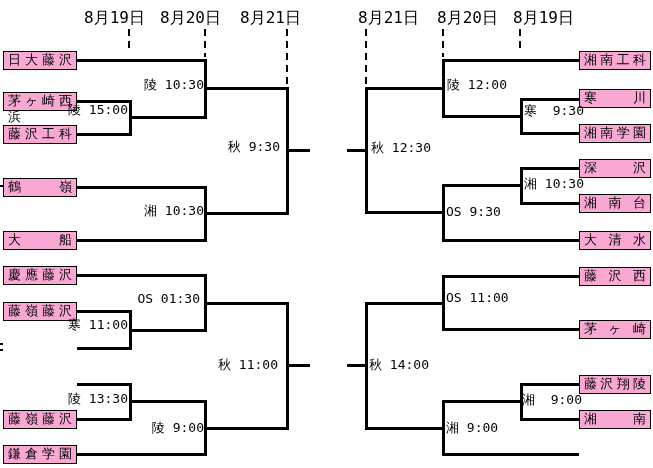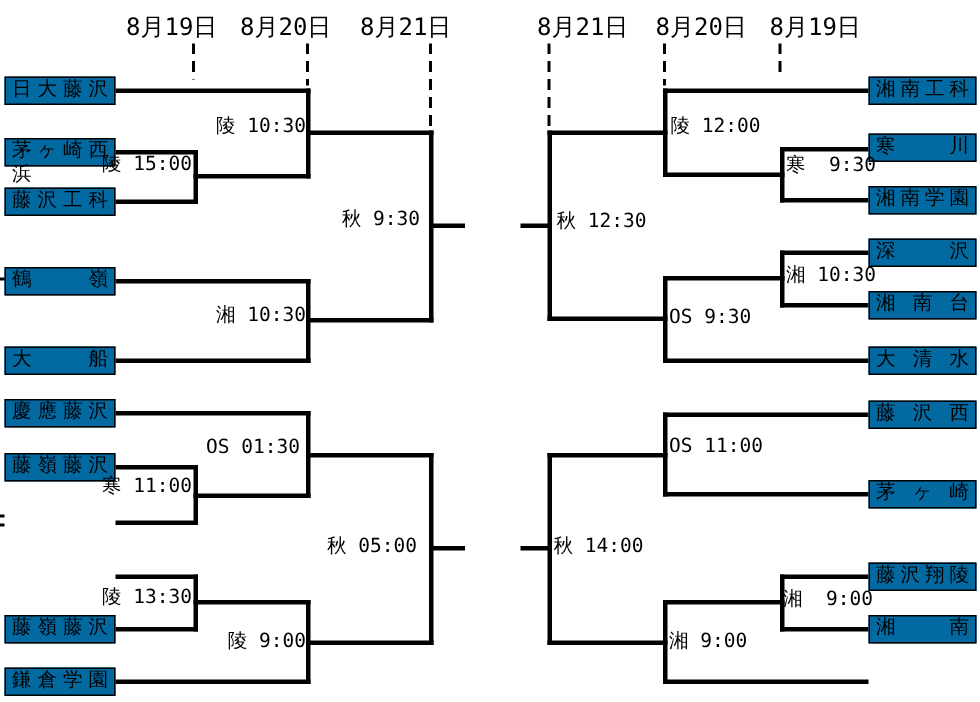--- a/index.html
+++ b/index.html
@@ -7,21 +7,21 @@
     position:relative; width:653px; height:468px; background:#fff;
     font-family:"DejaVu Sans Mono","DejaVu Sans",sans-serif;
     color:#000; overflow:hidden;
   }
   .ln   { position:absolute; background:#000; z-index:1; }
   .dash { position:absolute; width:2px; z-index:1;
           background:repeating-linear-gradient(180deg,#000 0 7px,transparent 7px 12px); }
   .tick { position:absolute; background:#000; z-index:1; }
   .tbox {
     position:absolute; z-index:2; box-sizing:border-box;
-    width:74px; height:19px; border:1px solid #000; background:#0369a1;
+    width:74px; height:19px; border:1px solid #000; background:#f9a8d4;
     font-size:13px; line-height:16px; padding:0 4px;
     text-align:justify; text-align-last:justify; white-space:normal;
   }
   .tbox.r { width:72px; }
   .lbl  { position:absolute; z-index:3; font-size:13px; line-height:14px; white-space:pre; }
   .date { position:absolute; z-index:3; font-size:16px; line-height:17px; white-space:pre; }
 </style>
 </head>
 <body>
 
@@ -54,21 +54,21 @@
   <div class="tbox r" style="left:579px;top:320px">茅ヶ崎</div>
   <div class="tbox r" style="left:579px;top:375px">藤沢翔陵</div>
   <div class="tbox r" style="left:579px;top:410px">湘南</div>
 
   <div class="lbl" style="right:449px;top:78px">陵 10:30</div>
   <div class="lbl" style="right:525px;top:103px">陵 15:00</div>
   <div class="lbl" style="right:373px;top:140px">秋 9:30</div>
   <div class="lbl" style="right:449px;top:204px">湘 10:30</div>
   <div class="lbl" style="right:453px;top:292px">OS 01:30</div>
   <div class="lbl" style="right:525px;top:318px">寒 11:00</div>
-  <div class="lbl" style="right:375px;top:358px">秋 05:00</div>
+  <div class="lbl" style="right:375px;top:358px">秋 11:00</div>
   <div class="lbl" style="right:525px;top:392px">陵 13:30</div>
   <div class="lbl" style="right:449px;top:421px">陵 9:00</div>
 
   <div class="lbl" style="left:447px;top:78px">陵 12:00</div>
   <div class="lbl" style="left:524px;top:104px">寒  9:30</div>
   <div class="lbl" style="left:371px;top:141px">秋 12:30</div>
   <div class="lbl" style="left:524px;top:177px">湘 10:30</div>
   <div class="lbl" style="left:446px;top:205px">OS 9:30</div>
   <div class="lbl" style="left:446px;top:291px">OS 11:00</div>
   <div class="lbl" style="left:369px;top:358px">秋 14:00</div>

